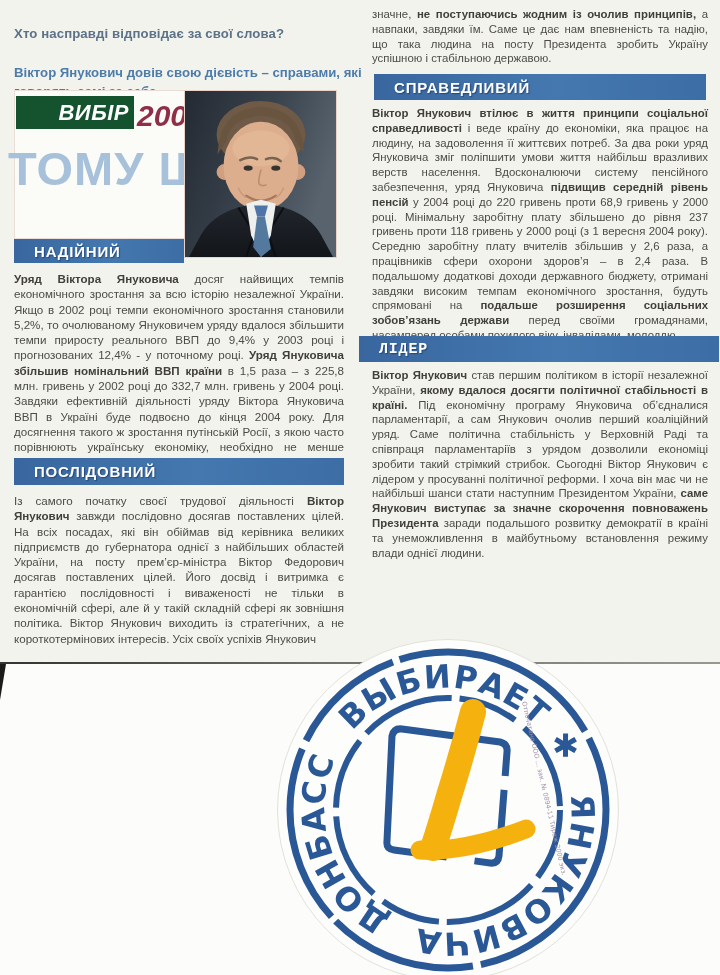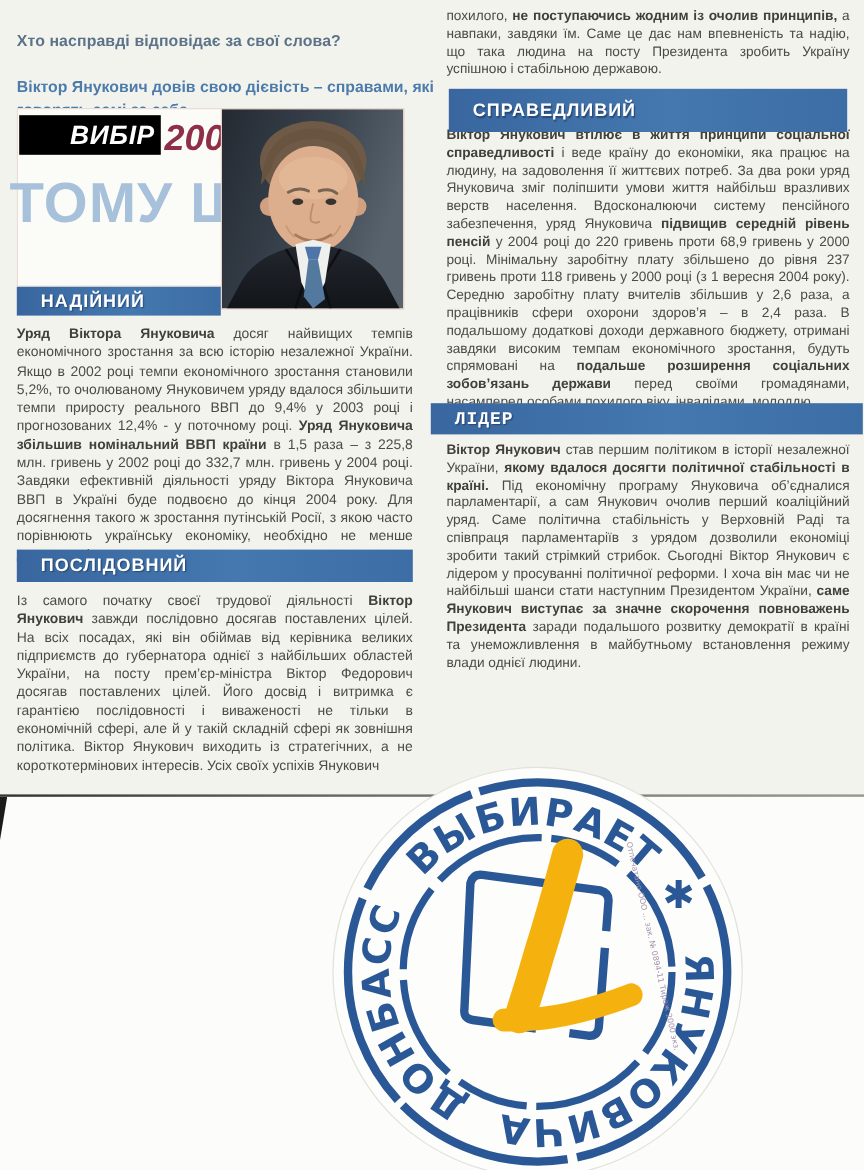--- a/index.html
+++ b/index.html
@@ -6,21 +6,21 @@
   body{width:720px;height:975px;overflow:hidden;font-family:"Liberation Sans",sans-serif;background:#e9e9e5;}
   .page{position:relative;width:720px;height:975px;background:#f3f3ee;overflow:hidden;}
   .page-bottom{position:absolute;left:0;top:664px;width:720px;height:311px;background:#fcfcfa;}
 
   
   .q{position:absolute;left:14px;font-weight:bold;font-size:13.2px;color:#5b7288;white-space:nowrap;letter-spacing:.1px;}
   .statement{position:absolute;left:14px;top:63px;width:352px;font-weight:bold;font-size:13.2px;line-height:19px;color:#4d7cab;}
 
   
   .imageblock{position:absolute;left:14px;top:90px;width:323px;height:149px;background:#fbfbf7;border:1px solid #eadcd6;box-sizing:border-box;}
-  .vybir-box{position:absolute;left:16px;top:96px;width:118px;height:33px;background:#000000;color:#fff;
+  .vybir-box{position:absolute;left:16px;top:96px;width:118px;height:33px;background:#14532d;color:#fff;
              font-weight:bold;font-style:italic;font-size:22px;display:flex;align-items:center;justify-content:flex-end;
              padding-right:5px;box-sizing:border-box;letter-spacing:.5px;z-index:2;}
   .year{position:absolute;left:137px;top:99px;font-weight:bold;font-style:italic;font-size:30px;color:#8e2f47;z-index:2;}
   .slogan{position:absolute;left:8px;top:141px;font-weight:bold;font-size:47px;letter-spacing:1px;color:#a8c1db;z-index:1;white-space:nowrap;}
   .photo{position:absolute;left:184px;top:90px;width:153px;height:168px;z-index:3;border:1px solid #e9d2c8;box-sizing:border-box;}
   .photo svg{display:block;width:100%;height:100%;}
 
   
   .bar{position:absolute;background:linear-gradient(90deg,#39669f 0%,#4478af 55%,#3d6da5 100%);
        color:#fff;font-weight:bold;font-size:15px;letter-spacing:.8px;display:flex;align-items:center;
@@ -92,30 +92,30 @@
       <path d="M73,127 L81,127 L87,160 L77,168 L69,158 Z" fill="#54799f"></path>
     </svg>
   </div>
 
   <div class="bar" style="left:14px;top:458px;width:330px;height:27px;">
     <span>ПОСЛІДОВНИЙ</span>
   </div>
   <div class="bar" style="left:14px;top:239px;width:170px;height:24px;">
     <span>НАДІЙНИЙ</span>
   </div>
-  <div class="bar" style="left:374px;top:74px;width:332px;height:36px;">
+  <div class="bar" style="left:374px;top:74px;width:332px;height:26px;">
     <span>СПРАВЕДЛИВИЙ</span>
   </div>
   <div class="bar" style="left:359px;top:336px;width:360px;height:26px;font-family:Liberation Mono, monospace;">
     <span>ЛІДЕР</span>
   </div>
 
   <div class="para pleft" style="top:271px"><b>Уряд Віктора Януковича </b><span>досяг найвищих темпів економічного зростання за всю історію незалежної України. Якщо в 2002 році темпи економічного зростання становили 5,2%, то очолюваному Януковичем уряду вдалося збільшити темпи приросту реального ВВП до 9,4% у 2003 році і прогнозованих 12,4% - у поточному році. </span><b>Уряд Януковича збільшив номінальний ВВП країни </b><span>в 1,5 раза – з 225,8 млн. гривень у 2002 році до 332,7 млн. гривень у 2004 році. Завдяки ефективній діяльності уряду Віктора Януковича ВВП в Україні буде подвоєно до кінця 2004 року. Для досягнення такого ж зростання путінській Росії, з якою часто порівнюють українську економіку, необхідно не менше десяти років.</span></div>
   <div class="para pleft" style="top:493px"><span>Із самого початку своєї трудової діяльності </span><b>Віктор Янукович </b><span>завжди послідовно досягав поставлених цілей. На всіх посадах, які він обіймав від керівника великих підприємств до губернатора однієї з найбільших областей України, на посту прем’єр-міністра Віктор Федорович досягав поставлених цілей. Його досвід і витримка є гарантією послідовності і виваженості не тільки в економічній сфері, але й у такій складній сфері як зовнішня політика. Віктор Янукович виходить із стратегічних, а не короткотермінових інтересів. Усіх своїх успіхів Янукович</span></div>
-  <div class="para pright" style="top:7px"><span>похилого, </span><b>не поступаючись жодним із очолив принципів,</b><span> а навпаки, завдяки їм. Саме це дає нам впевненість та надію, що така людина на посту Президента зробить Україну успішною і стабільною державою.</span></div>
+  <div class="para pright" style="top:7px"><span>значне, </span><b>не поступаючись жодним із очолив принципів,</b><span> а навпаки, завдяки їм. Саме це дає нам впевненість та надію, що така людина на посту Президента зробить Україну успішною і стабільною державою.</span></div>
   <div class="para pright" style="top:106px"><b>Віктор Янукович втілює в життя принципи соціальної справедливості </b><span>і веде країну до економіки, яка працює на людину, на задоволення її життєвих потреб. За два роки уряд Януковича зміг поліпшити умови життя найбільш вразливих верств населення. Вдосконалюючи систему пенсійного забезпечення, уряд Януковича </span><b>підвищив середній рівень пенсій </b><span>у 2004 році до 220 гривень проти 68,9 гривень у 2000 році. Мінімальну заробітну плату збільшено до рівня 237 гривень проти 118 гривень у 2000 році (з 1 вересня 2004 року). Середню заробітну плату вчителів збільшив у 2,6 раза, а працівників сфери охорони здоров’я – в 2,4 раза. В подальшому додаткові доходи державного бюджету, отримані завдяки високим темпам економічного зростання, будуть спрямовані на </span><b>подальше розширення соціальних зобов’язань держави </b><span>перед своїми громадянами, насамперед особами похилого віку, інвалідами, молоддю.</span></div>
   <div class="para pright" style="top:368px"><b>Віктор Янукович </b><span>став першим політиком в історії незалежної України, </span><b>якому вдалося досягти політичної стабільності в країні. </b><span>Під економічну програму Януковича об’єдналися парламентарії, а сам Янукович очолив перший коаліційний уряд. Саме  політична стабільність у Верховній Раді та співпраця парламентаріїв з урядом дозволили економіці зробити такий стрімкий стрибок. Сьогодні Віктор Янукович є лідером у просуванні політичної реформи. І  хоча він має чи не найбільші шанси стати наступним Президентом України, </span><b>саме Янукович виступає за значне скорочення повноважень Президента </b><span>заради подальшого розвитку демократії в країні та  унеможливлення в майбутньому встановлення режиму влади однієї людини.</span></div>
 
   <div class="page-bottom"></div>
   <div class="fold"></div>
   <div class="fold-wedge"></div>
 
   <div class="stamp">
     <svg viewBox="0 0 344 344">
       <defs>

